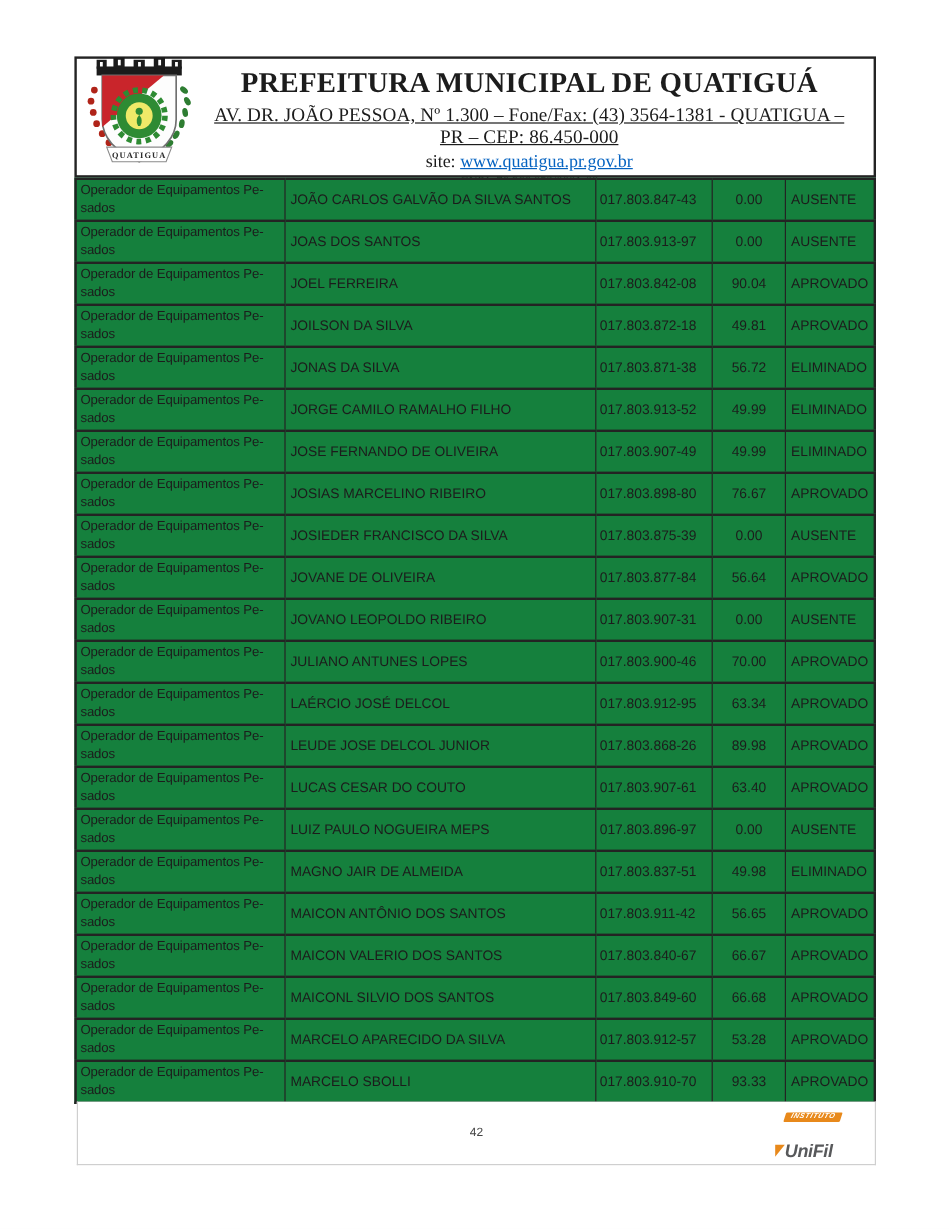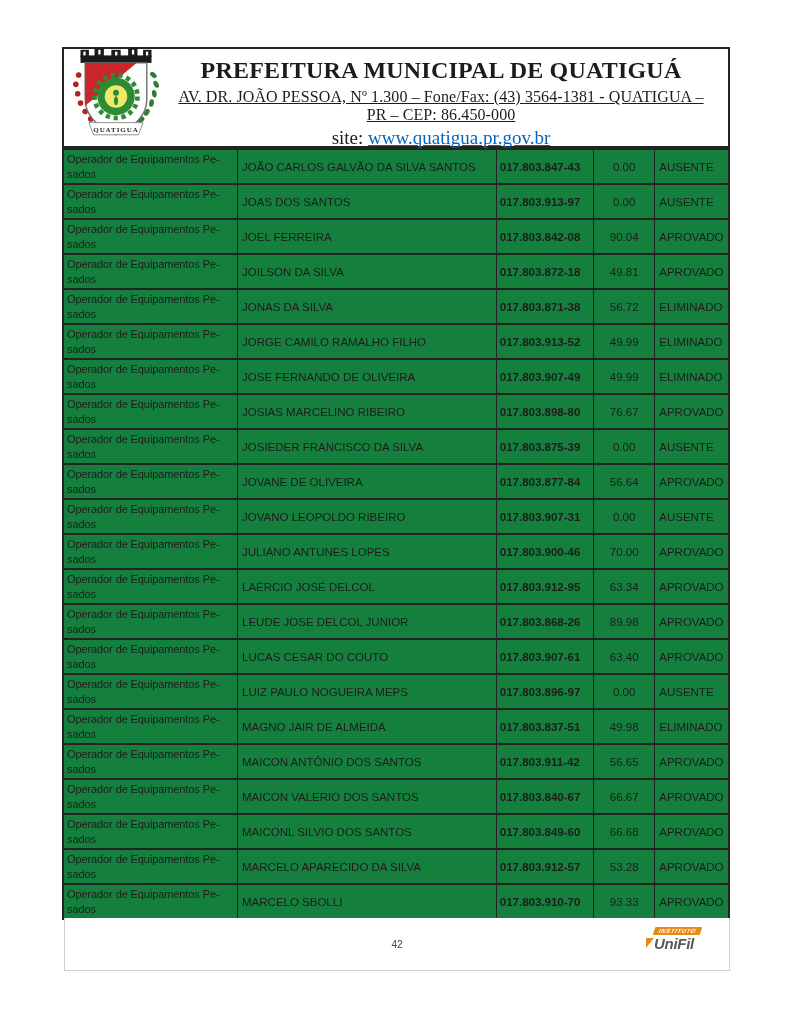--- a/index.html
+++ b/index.html
@@ -15,21 +15,21 @@
     position:absolute; left:62px; top:47px; width:668px; height:101px;
     border:2px solid #232323; display:flex; align-items:stretch; background:#fff;
   }
   .logo-wrap { width:104px; display:flex; align-items:flex-end; justify-content:center; }
   .header-text {
     flex:1; text-align:center; padding-top:6px; padding-right:14px;
     font-family:"Liberation Serif", serif;
   }
   .title { font-size:24px; font-weight:bold; line-height:30px; letter-spacing:0.2px; }
   .address { font-size:16px; margin-top:3px; letter-spacing:0.1px;text-decoration:underline; }
-  .site-line { font-size:19px; margin-top:3px; }
+  .site-line { font-size:15px; margin-top:3px; }
   .site-link { color:#0563c1; text-decoration:underline; cursor:pointer; }
   .cnpj { font-size:10.5px; margin-top:2px; }
 
   
   table.results {
     position:absolute; left:62px; top:148px; width:668px;
     border-collapse:collapse; table-layout:fixed;
     border:2px solid #232323; background:#15803d;
     font-size:11.5px; color:#1c1c1c;
   }
@@ -41,41 +41,41 @@
   table.results tr { height:35px; }
   table.results td {
     border:1px solid #232323; border-top:2px solid #232323;
     vertical-align:middle; overflow:hidden;
   }
   td.c-cargo {
     vertical-align:top; white-space:pre-line; line-height:15px;
     padding:1px 2px 0 3px; font-size:11px; letter-spacing:-0.1px;
   }
   td.c-name   { padding-left:4px; }
-  td.c-cpf    { padding-left:3px;font-weight:bold; }
+  td.c-cpf    { padding-left:3px; }
   td.c-score  { text-align:center; }
   td.c-status { padding-left:4px; }
 
   
   .footer-box {
     position:absolute; left:64px; top:918px; width:666px; height:53px;
     border:1px solid #cfcfcf; border-top:none; background:#fff;
   }
   .page-num {
     position:absolute; left:0; right:0; top:0; bottom:0;
     display:flex; align-items:center; justify-content:center;
     font-size:10px; color:#444;
   }
   .unifil { position:absolute; right:11px; top:9px; width:72px; }
   .unifil-banner {
     background:#E8891B; color:#fff; width:fit-content;
     font-size:6px; font-weight:bold; font-style:italic; letter-spacing:0.6px;
     padding:1px 5px; margin-left:8px; transform:skewX(-18deg); border-radius:1px;
   }
-  .unifil-row { display:flex; align-items:flex-start; margin-top:0px; }
+  .unifil-row { display:flex; align-items:flex-start; margin-top:16px; }
   .unifil-tri {
     width:0; height:0; margin-top:3px;
     border-top:10px solid #E8891B; border-right:8px solid transparent;
   }
   .unifil-word {
     font-size:15px; font-weight:bold; font-style:italic;
     color:#58595b; margin-left:0px; letter-spacing:-0.3px;
   }
 </style>
 </head>

